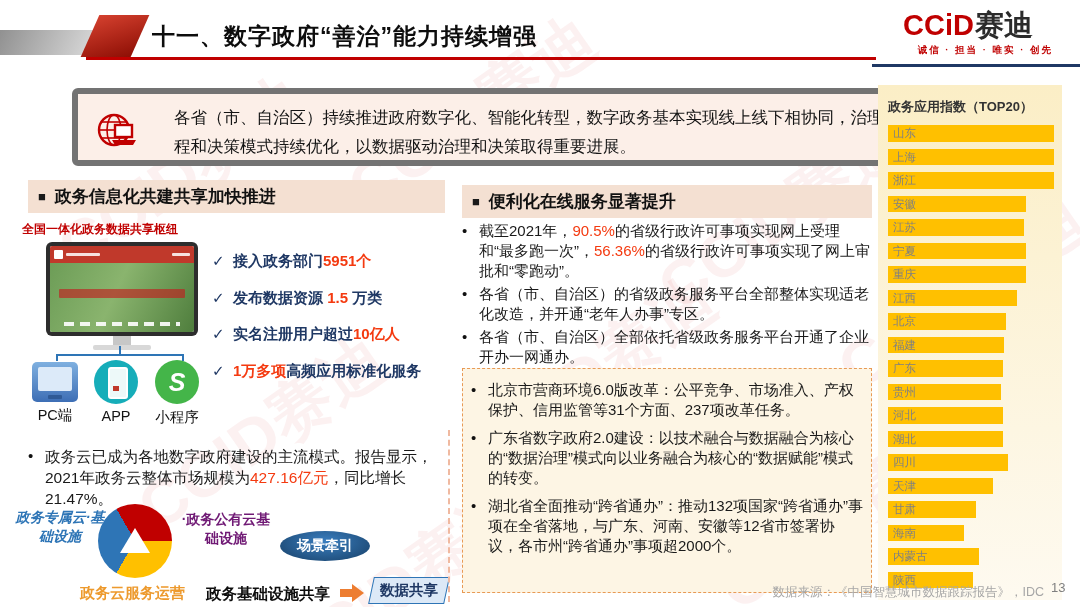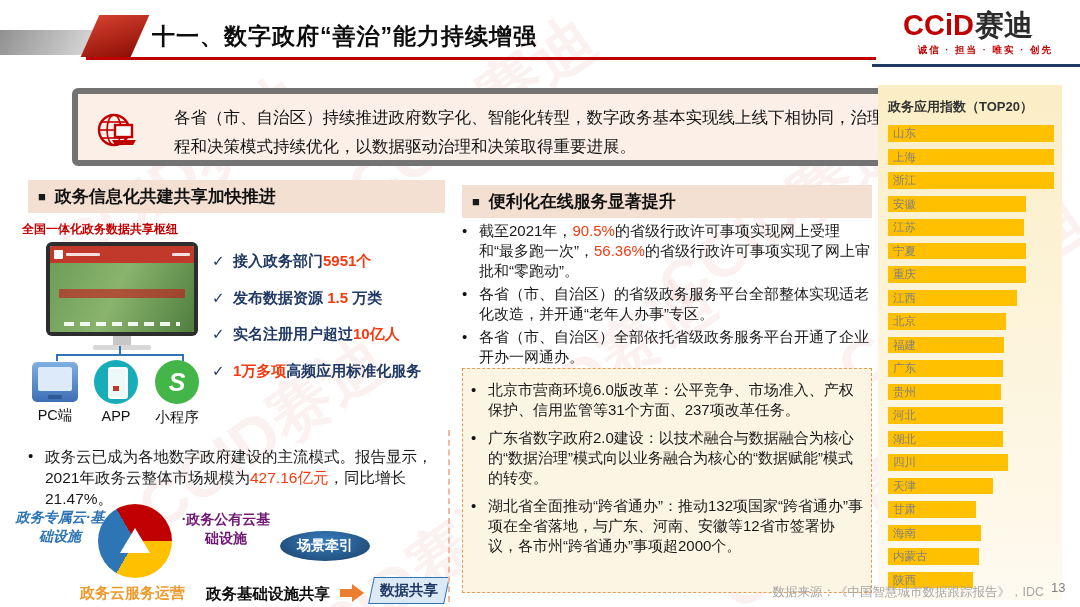--- a/index.html
+++ b/index.html
@@ -334,21 +334,21 @@
         <div class="brow">
           <div class="bar" style="width: 120px; background: rgb(255, 192, 0); color: rgb(128, 128, 128);">四川</div>
         </div>
         <div class="brow">
           <div class="bar" style="width: 105px; background: rgb(255, 192, 0); color: rgb(128, 128, 128);">天津</div>
         </div>
         <div class="brow">
           <div class="bar" style="width: 88px; background: rgb(255, 192, 0); color: rgb(128, 128, 128);">甘肃</div>
         </div>
         <div class="brow">
-          <div class="bar" style="width: 93px; background: rgb(255, 192, 0); color: rgb(128, 128, 128);">海南</div>
+          <div class="bar" style="width: 76px; background: rgb(255, 192, 0); color: rgb(128, 128, 128);">海南</div>
         </div>
         <div class="brow">
           <div class="bar" style="width: 91px; background: rgb(255, 192, 0); color: rgb(128, 128, 128);">内蒙古</div>
         </div>
         <div class="brow">
           <div class="bar" style="width: 85px; background: rgb(255, 192, 0); color: rgb(128, 128, 128);">陕西</div>
         </div>
       </div>
   </div>
 

